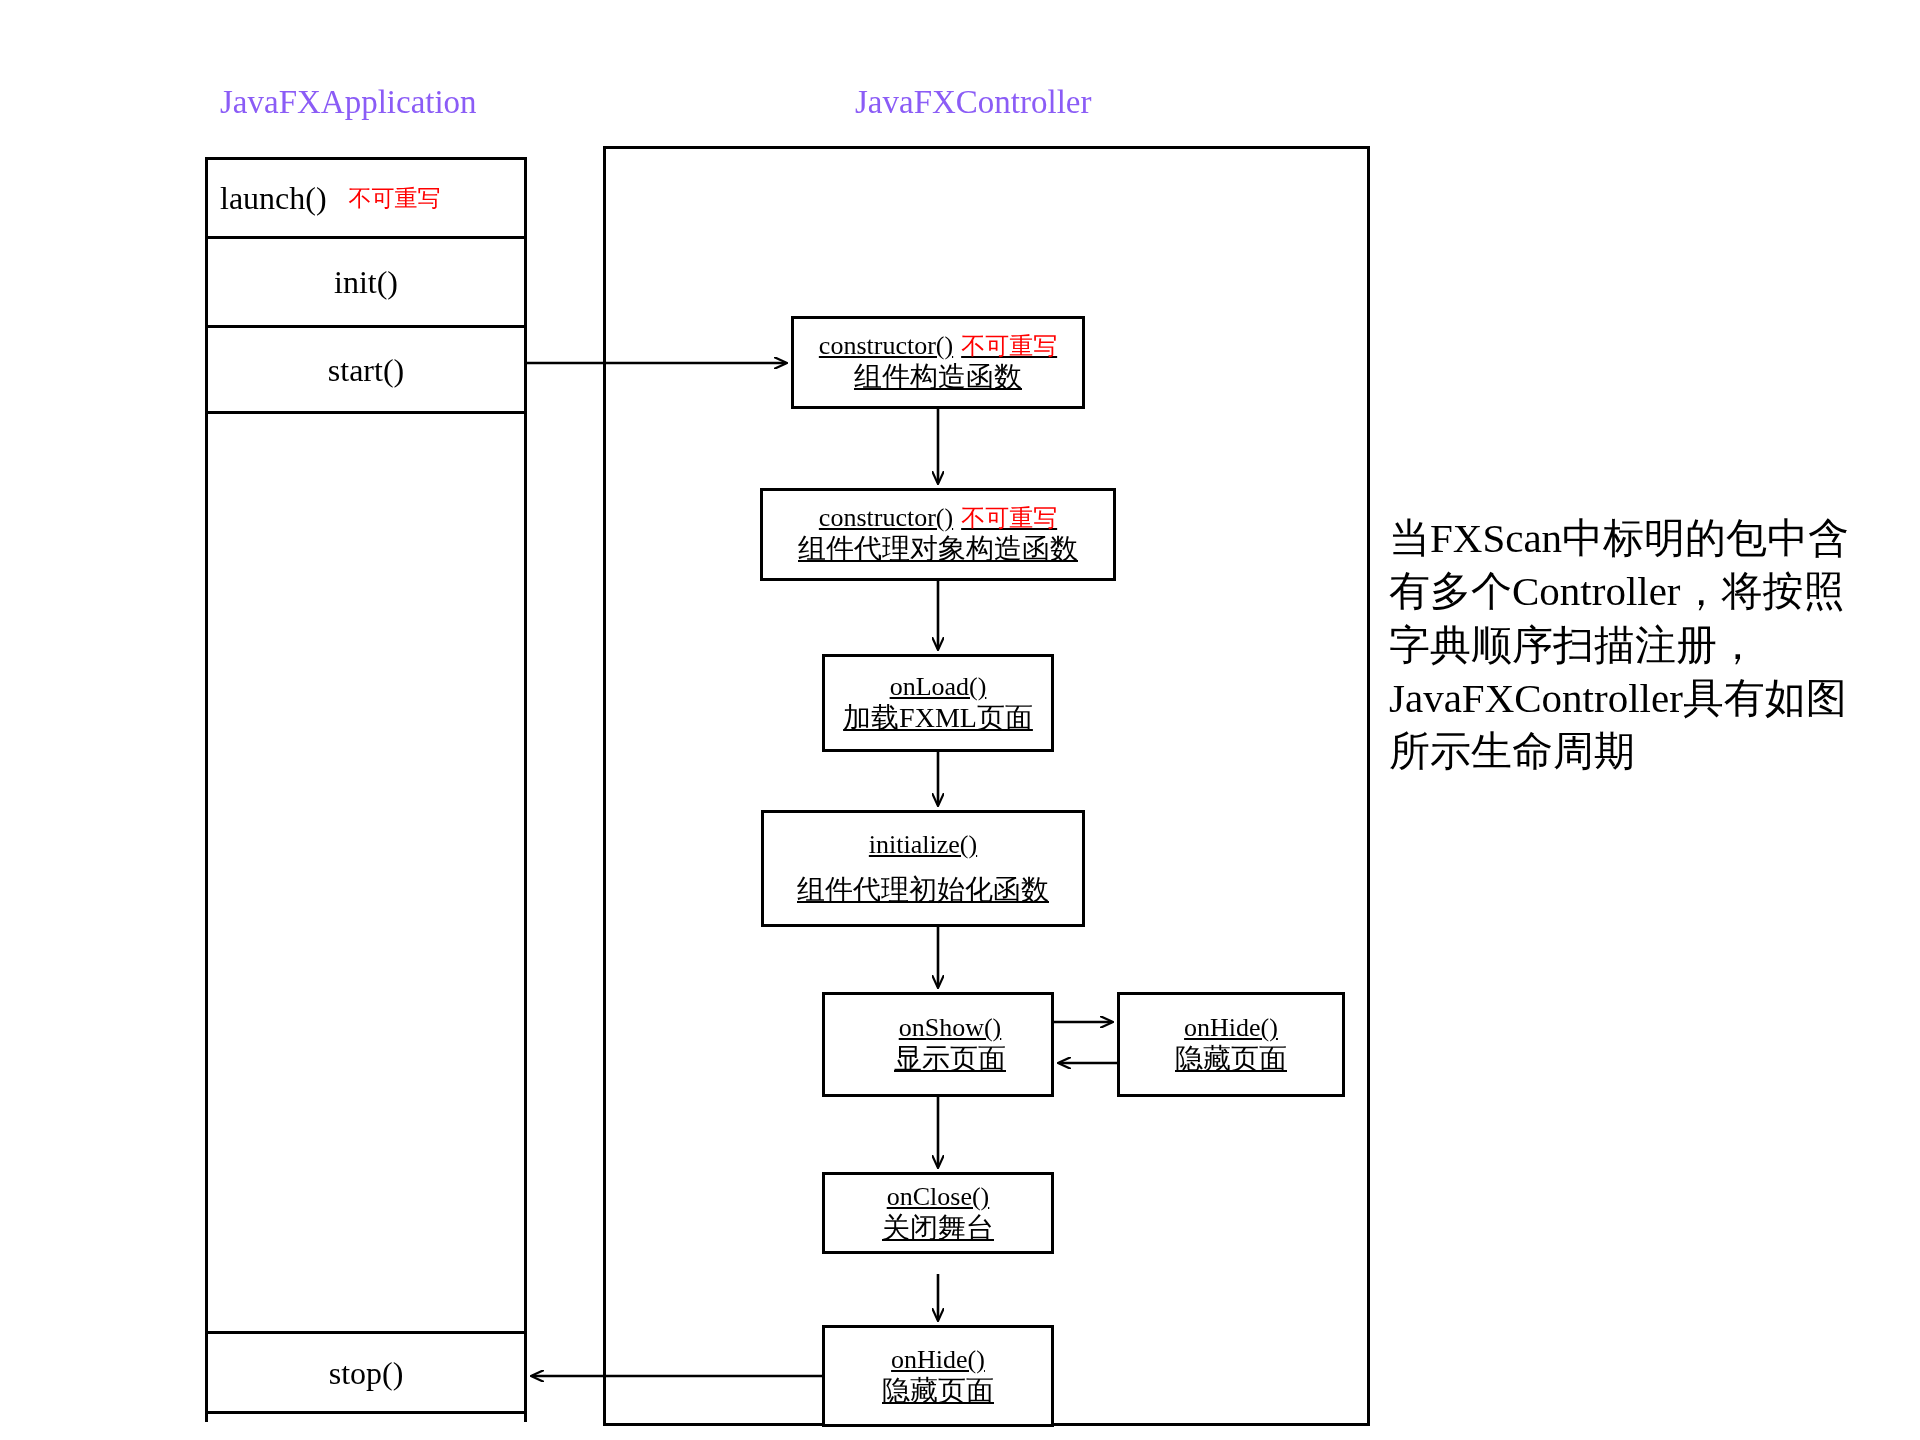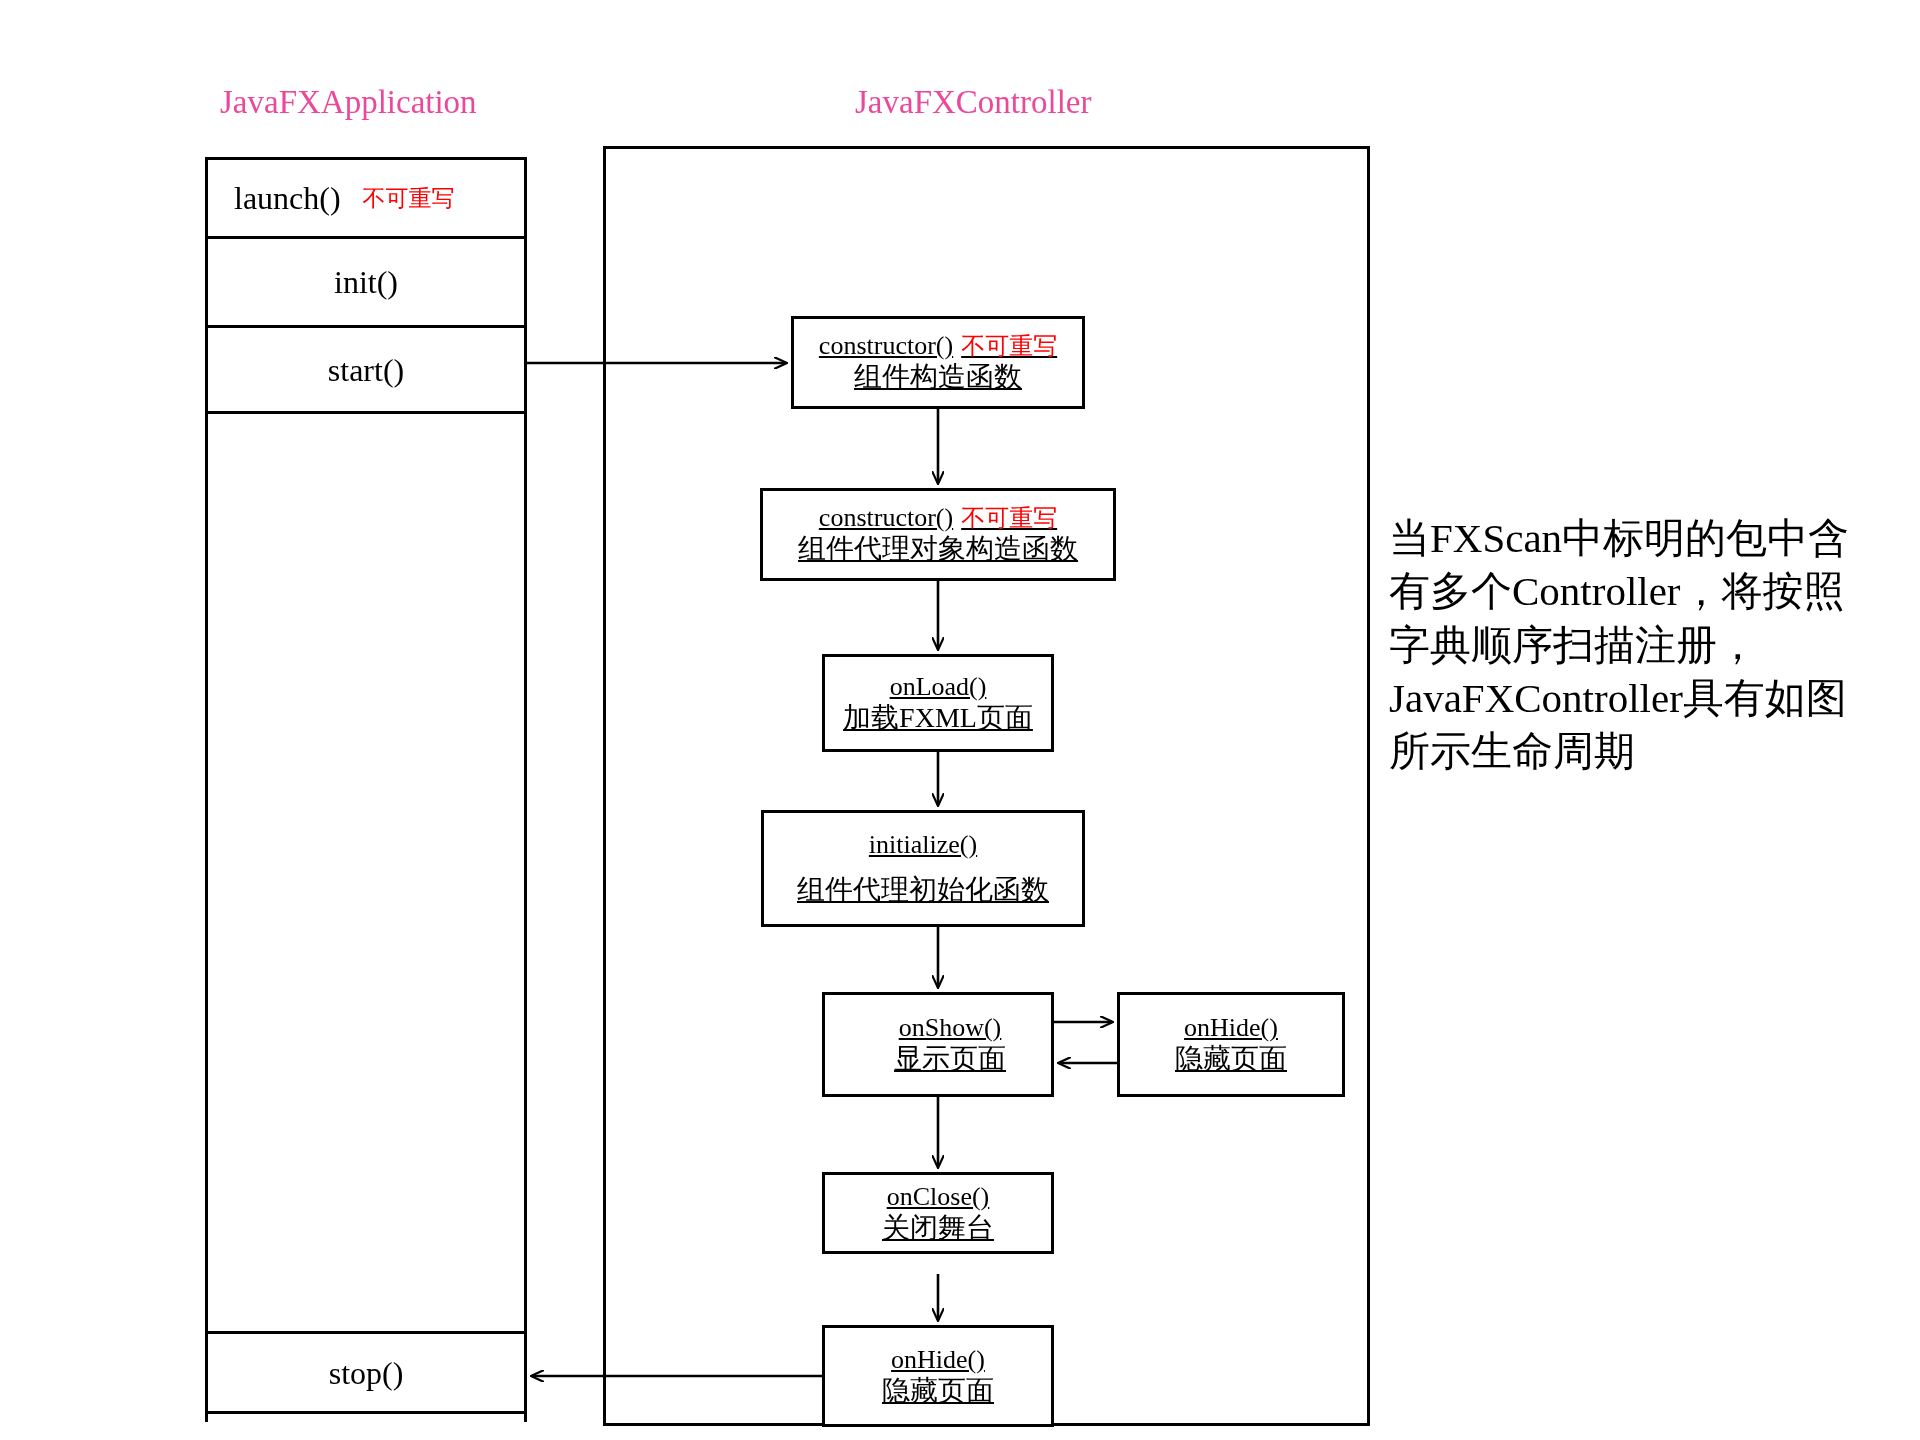--- a/index.html
+++ b/index.html
@@ -16,21 +16,21 @@
     color: #000000;
     overflow: hidden;
   }
 
   
   .col-header {
     position: absolute;
     font-size: 33px;
     line-height: 1;
     white-space: nowrap;
-    color: #ec4899;
+    color: #8b5cf6;
   }
   #header-application { left: 220px; top: 86px; }
   #header-controller  { left: 855px; top: 86px; text-align: right; }
 
   
   #application-column {
     position: absolute;
     left: 205px;
     top: 157px;
     width: 322px;
@@ -58,21 +58,21 @@
     font-size: 23px;
     line-height: 1;
     white-space: nowrap;
     margin-left: 22px;
   }
   #app-row-launch {
     top: 0;
     height: 79px;
     border-bottom: 3px solid #000;
     justify-content: flex-start;
-    padding-left: 26px;
+    padding-left: 12px;
   }
   #app-row-init {
     top: 79px;
     height: 89px;
     border-bottom: 3px solid #000;
   }
   #app-row-start {
     top: 168px;
     height: 86px;
     border-bottom: 3px solid #000;

